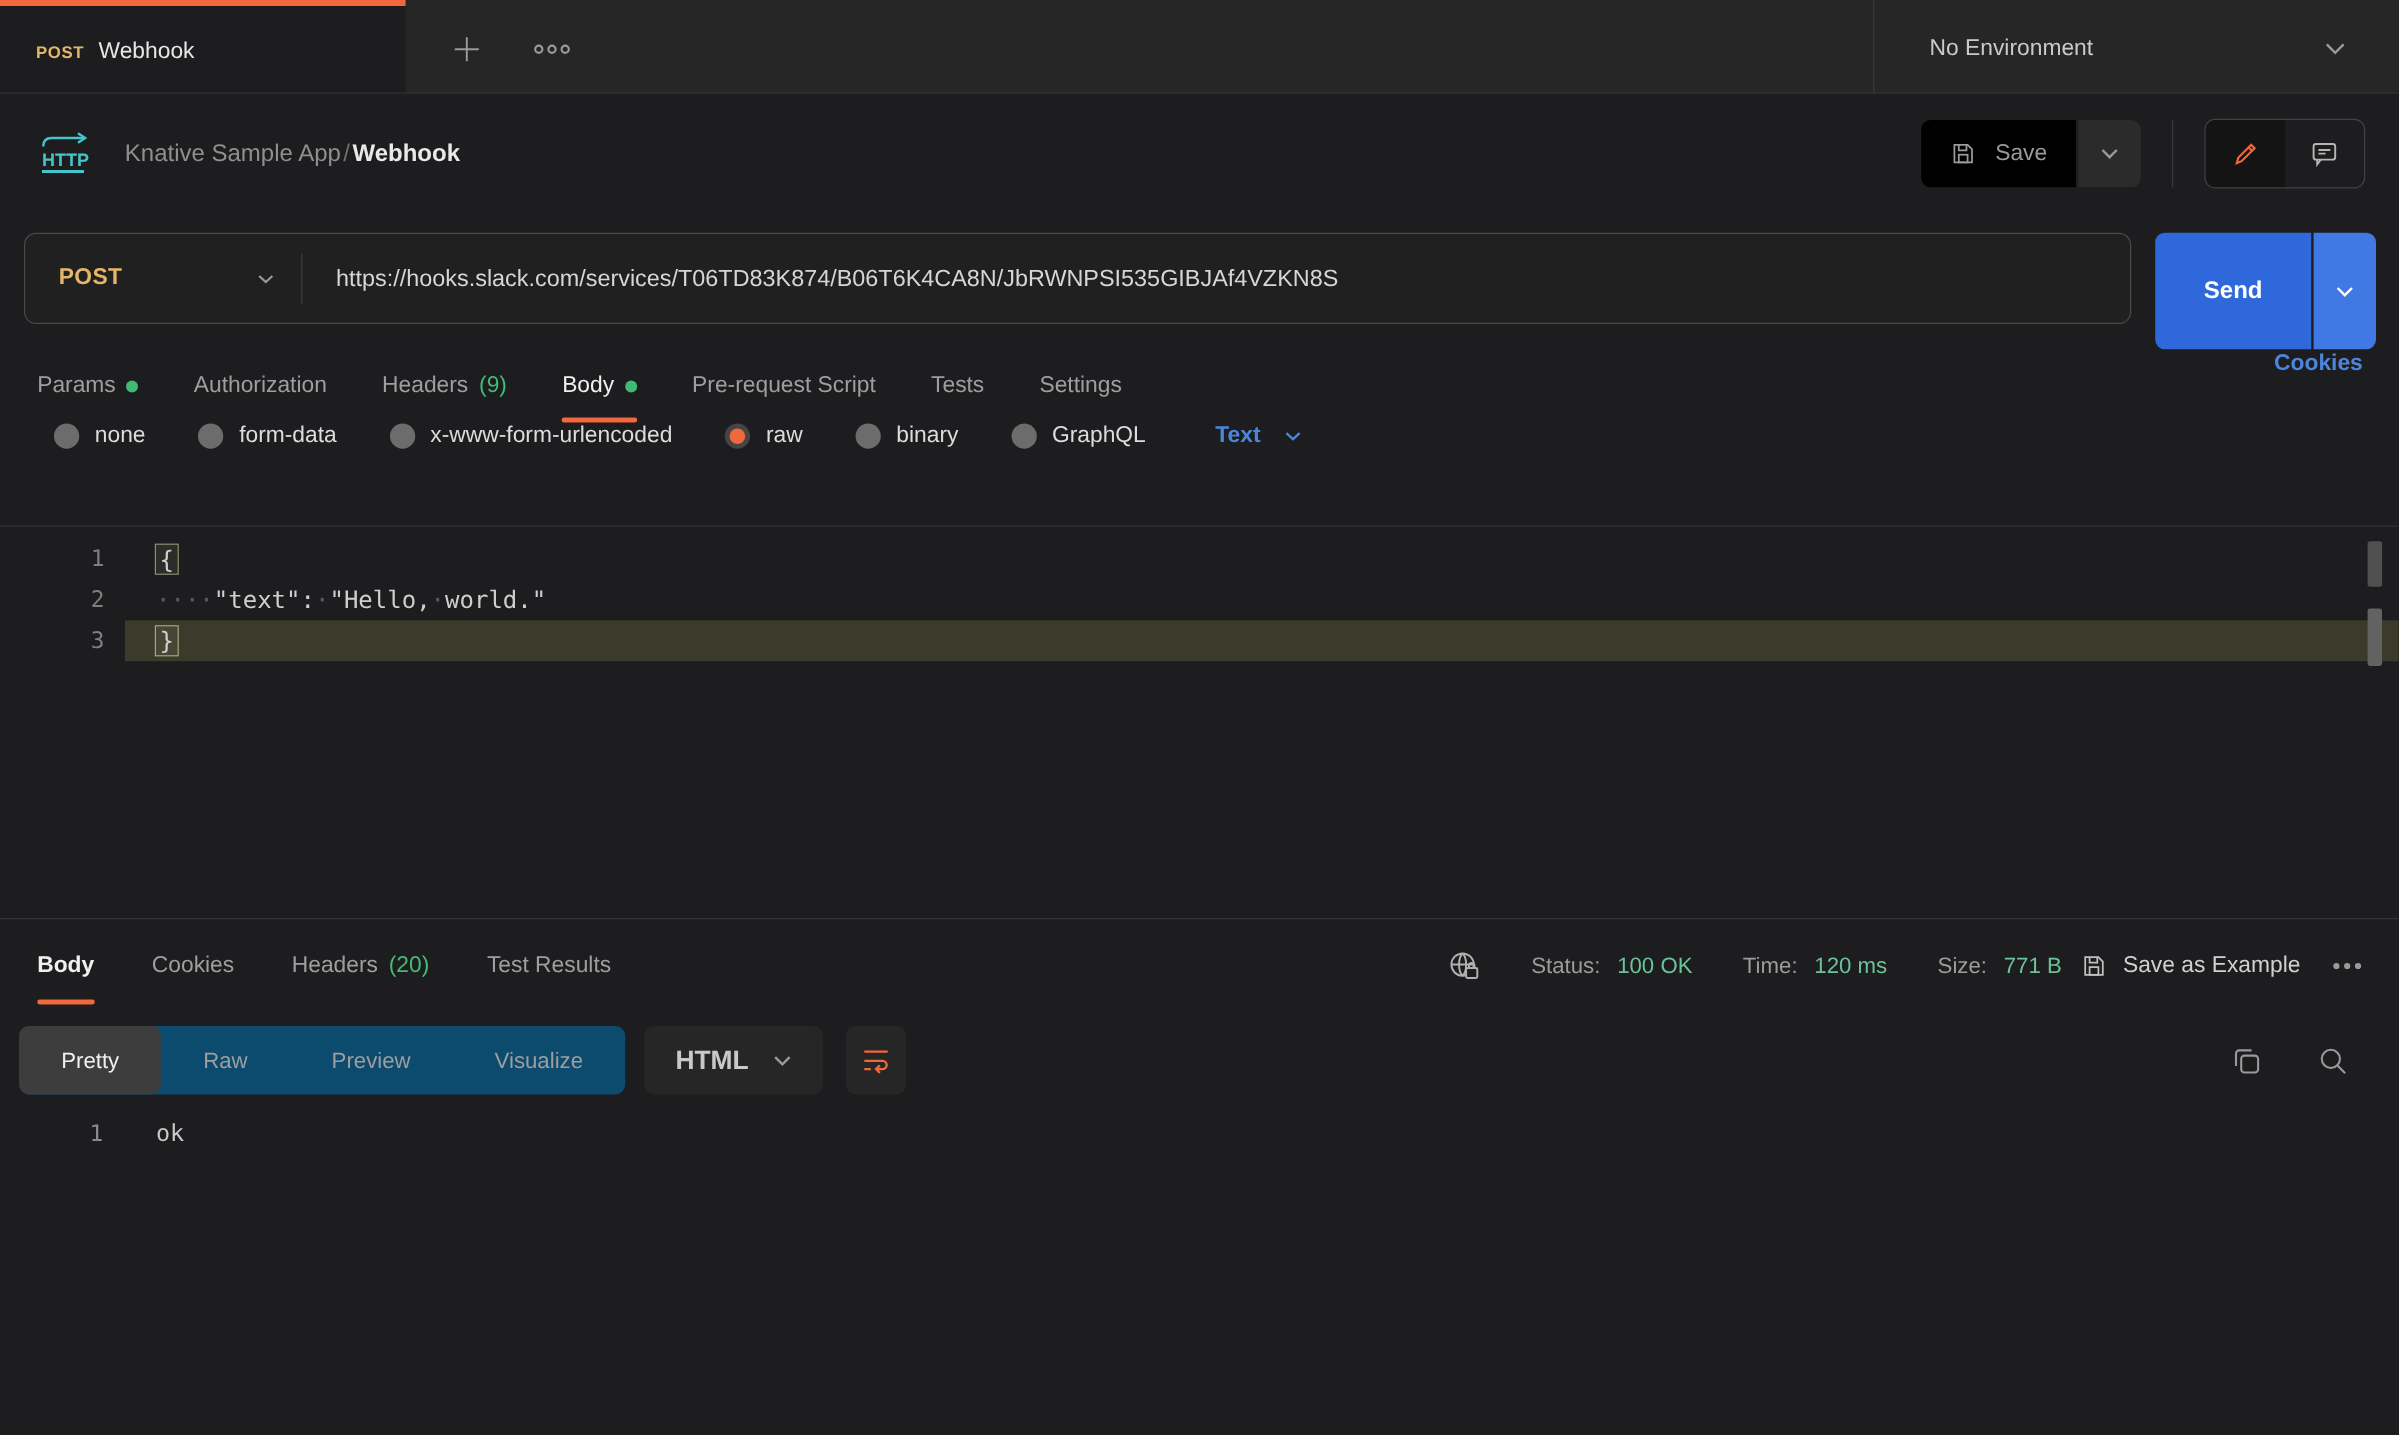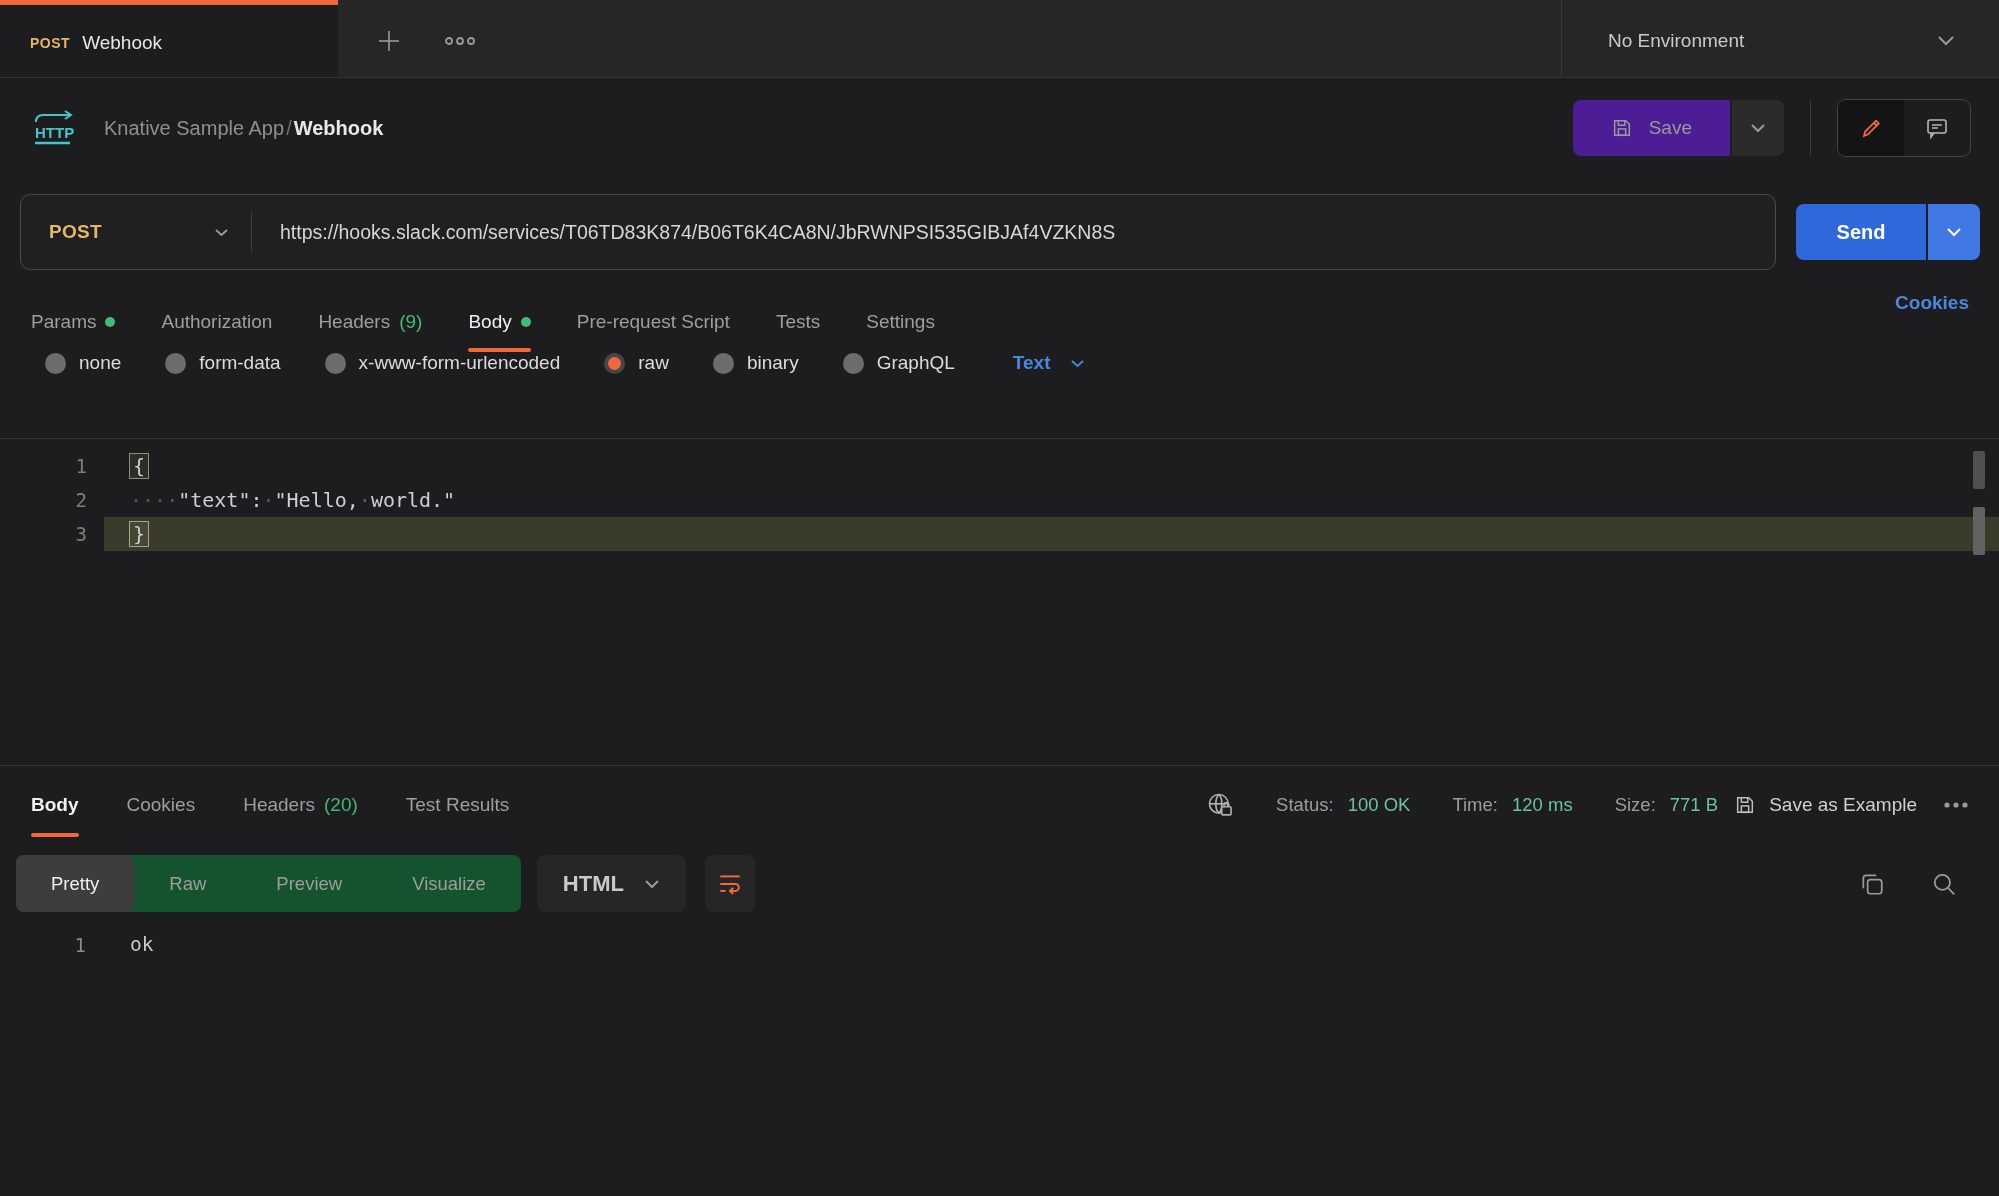--- a/index.html
+++ b/index.html
@@ -30,40 +30,40 @@
 
   
   .crumb-bar { height:100px; display:flex; align-items:center; padding:0 28px 0 32px; }
   .http-badge { margin-right:26px; }
   .crumbs { display:flex; align-items:center; gap:2px; font-size:20px; }
   .crumb-col { color:#8f8f8f; }
   .crumb-sep { color:#6f6f6f; }
   .crumb-req { color:#e9e9e7; font-weight:600; }
   .crumb-right { margin-left:auto; display:flex; align-items:center; }
   .save-group { display:flex; gap:2px; }
-  .save-btn { height:56px; background:#4c1d95; border-radius:8px 0 0 8px; display:flex; align-items:center;
-    gap:16px; padding:0 38px; color:#9a9a9a; font-size:19px; cursor:pointer; }
+  .save-btn { height:56px; background:#000000; border-radius:8px 0 0 8px; display:flex; align-items:center;
+    gap:16px; padding:0 24px; color:#9a9a9a; font-size:19px; cursor:pointer; }
   .save-chev { height:56px; width:52px; background:#2b2b2c; border-radius:0 8px 8px 0;
     display:flex; align-items:center; justify-content:center; color:#9a9a9a; cursor:pointer; }
   .v-div { width:1px; height:56px; background:#3a3a3b; margin:0 26px; }
   .edit-group { display:flex; border:1px solid #424243; border-radius:9px; overflow:hidden; height:58px; }
   .edit-cell { width:66px; display:flex; align-items:center; justify-content:center; cursor:pointer; }
   .edit-cell.pencil { background:#141415; color:var(--accent); }
   .edit-cell.comment { color:#b5b5b5; }
 
   
   .request-row { position:relative; margin:16px 0 0 20px; height:76px; }
   .url-box { width:1756px; height:76px; border:1px solid #4a4a4b; border-radius:10px; background:#202021;
     display:flex; align-items:center; }
   .method-select { display:flex; align-items:center; padding:0 0 0 28px; width:230px; cursor:pointer; }
   .method-select .m { color:var(--method); font-weight:bold; font-size:19px; letter-spacing:.3px; }
   .method-select .chev { margin-left:auto; margin-right:22px; }
   .url-div { width:1px; height:42px; background:#3c3c3d; }
   .url-text { margin-left:28px; color:#d6d6d6; font-size:19.5px; white-space:nowrap; overflow:hidden; }
-  .send-group { position:absolute; right:19px; top:10px; height:56px; display:flex; gap:2px;border-radius:11px; }
+  .send-group { position:absolute; right:19px; top:0; height:97px; display:flex; gap:2px;border-radius:11px; }
   .send-main { width:130px; background:var(--send); color:#fff; font-size:20px; font-weight:600;
     border-radius:8px 0 0 8px; display:flex; align-items:center; justify-content:center; cursor:pointer; }
   .send-chev { width:52px; background:var(--send-light); border-radius:0 8px 8px 0;
     display:flex; align-items:center; justify-content:center; color:#fff; cursor:pointer; }
 
   
   .req-tabs { margin-top:22px; height:60px; display:flex; align-items:flex-start; padding:0 30px 0 31px; }
   .rtab { position:relative; height:100%; display:flex; align-items:center; gap:9px; margin-right:46px;
     color:#9e9e9e; cursor:pointer; }
   .rtab .count { color:var(--green); }
@@ -108,21 +108,21 @@
   .status-group { margin-left:auto; display:flex; align-items:center; gap:14px; font-size:18.5px; }
   .sg-label { color:#9c9c9c; }
   .sg-value { color:var(--green-soft); }
   .sg-gap { width:14px; }
   .save-example { display:flex; align-items:center; gap:13px; color:#d0d0d0; font-size:19px;
     margin-left:16px; cursor:pointer; }
   .meta-dots { margin-left:26px; }
 
   
   .resp-toolbar { margin:12px 0 0 16px; height:57px; display:flex; align-items:center; }
-  .segmented { display:flex; background:#14532d; border-radius:8px; height:57px; }
+  .segmented { display:flex; background:#0c4a6e; border-radius:8px; height:57px; }
   .seg { padding:0 35px; display:flex; align-items:center; color:#9e9e9e; font-size:18.5px;
     border-radius:8px; cursor:pointer; }
   .seg.active { background:#3d3d3e; color:#f0f0ef; }
   .html-select { margin-left:16px; height:57px; background:#262627; border-radius:8px; display:flex;
     align-items:center; gap:20px; padding:0 26px; cursor:pointer; }
   .html-select .fmt { color:#c9c9c9; font-weight:600; font-size:22px; }
   .wrap-btn { margin-left:19px; width:50px; height:57px; background:#262627; border-radius:8px;
     display:flex; align-items:center; justify-content:center; color:var(--accent); cursor:pointer; }
   .tool-right { margin-left:auto; display:flex; align-items:center; gap:46px; margin-right:42px; color:#b9b9b9; }
 

